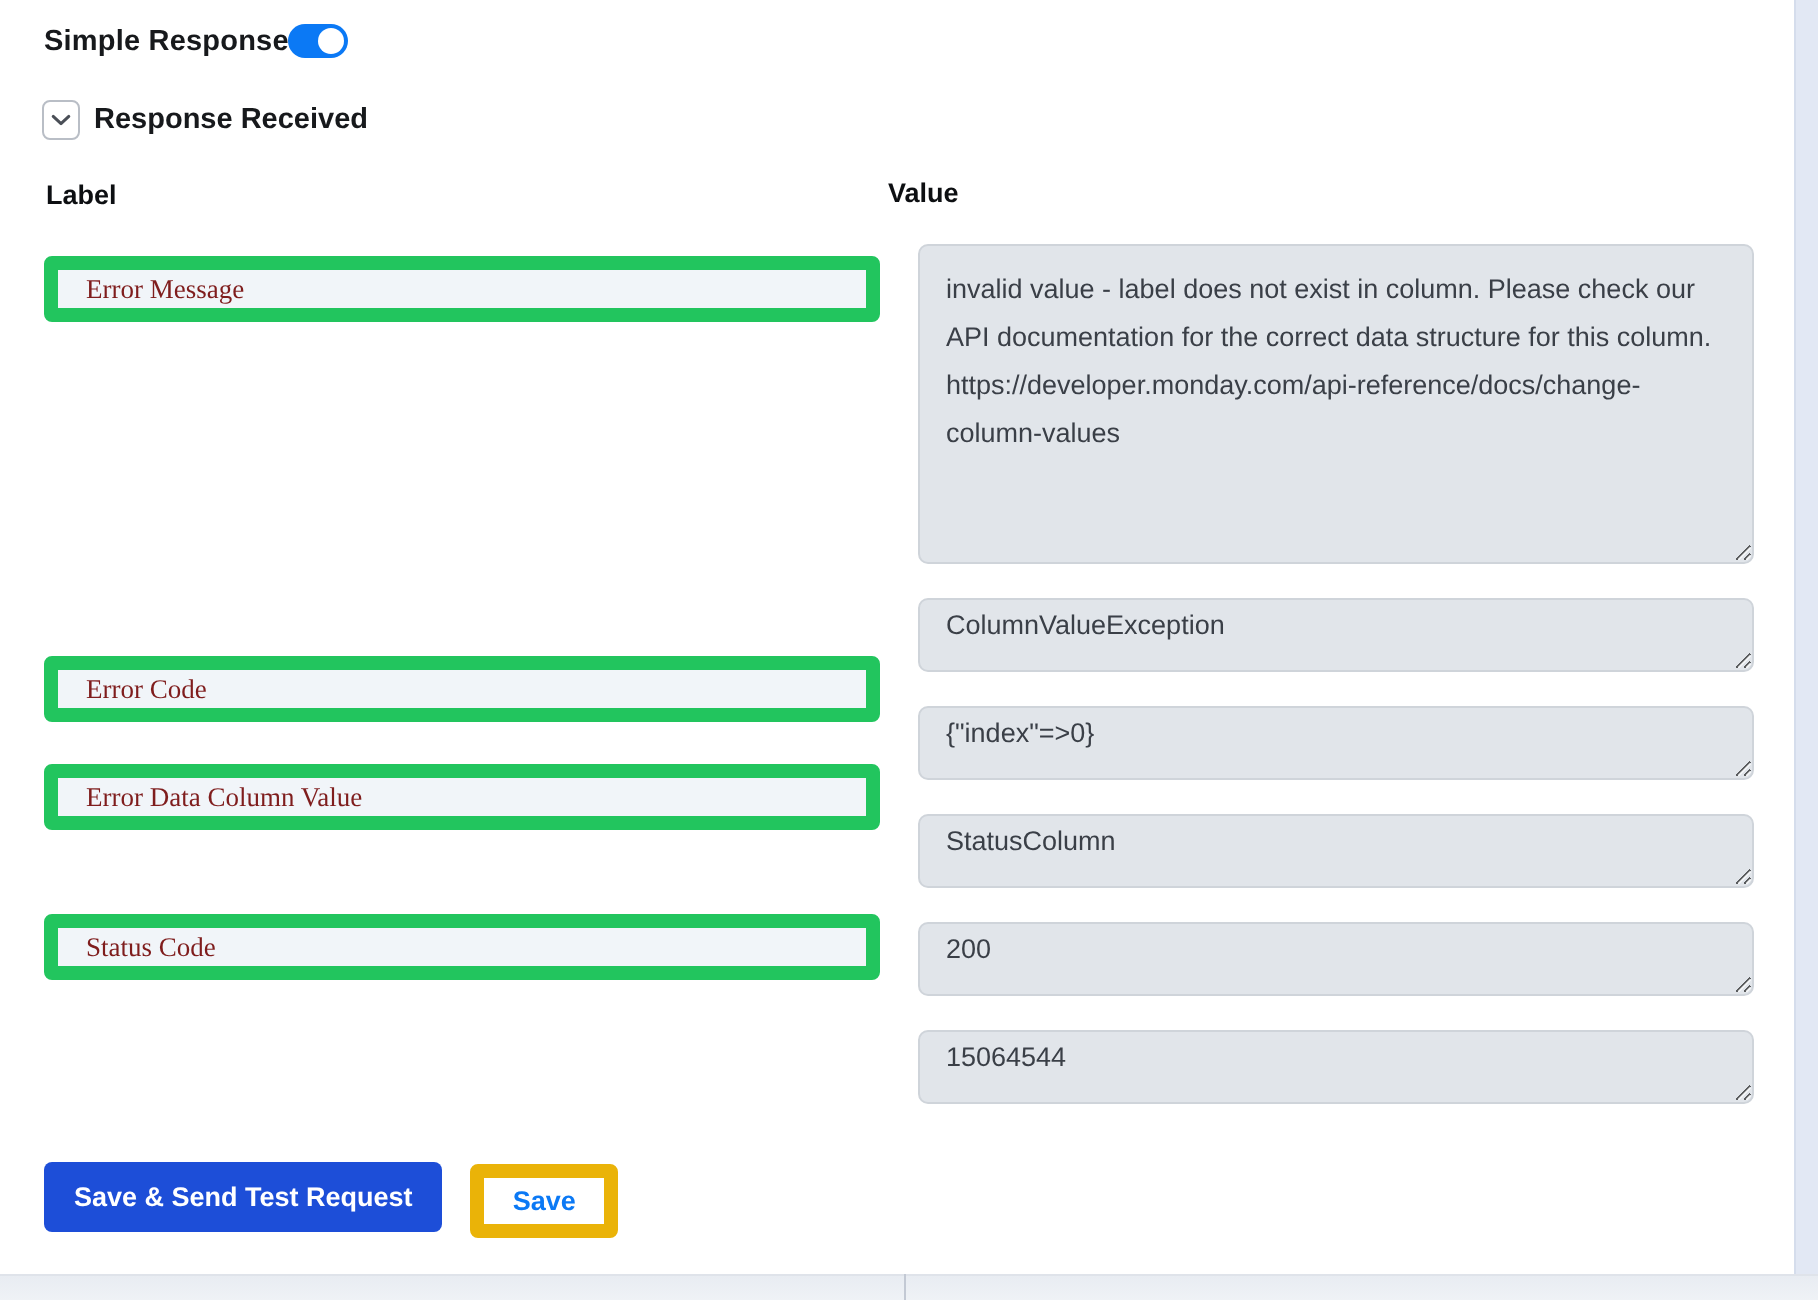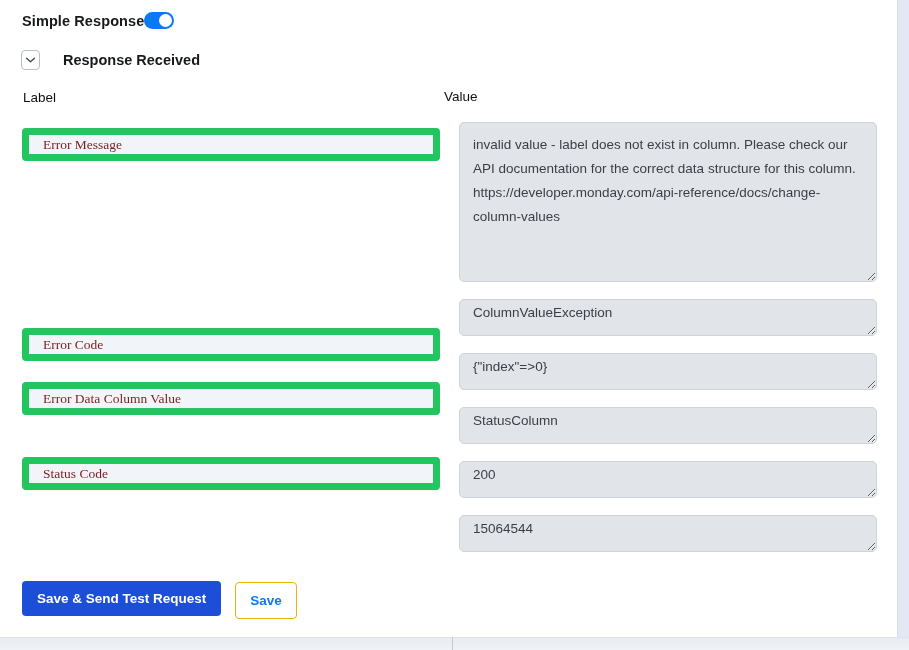--- a/index.html
+++ b/index.html
@@ -70,21 +70,21 @@
     border-radius: 50%;
     background: #ffffff;
   }
 
   
   .section-row {
     position: absolute;
     left: 21px; top: 50px;
     display: flex;
     align-items: center;
-    gap: 23px;
+    gap: 7px;
   }
   .chev-btn {
     width: 19px; height: 20px;
     border: 1px solid #b9bec6;
     border-radius: 4px;
     background: #ffffff;
     display: flex;
     align-items: center;
     justify-content: center;
     cursor: pointer;
@@ -95,21 +95,21 @@
     font-size: 14.5px;
     font-weight: 700;
     color: #17191c;
     white-space: nowrap;
   }
 
   
   .col-head {
     position: absolute;
     font-size: 13.5px;
-    font-weight: 400;
+    font-weight: 700;
     color: #0d0f12;
   }
   .col-head.label-head { left: 23px; top: 90px; }
   .col-head.value-head { left: 444px; top: 89px; }
 
   
   .col-label {
     position: absolute;
     left: 22px; top: 128px;
     width: 418px;
@@ -176,21 +176,21 @@
     font-weight: 700;
     padding: 0 15px;
     cursor: pointer;
     white-space: nowrap;
   }
   .btn-secondary {
     height: 37px;
     margin-top: 1px;
     background: #ffffff;
     color: #0b79f5;
-    border: 1px solid #eab308;
+    border: 7px solid #eab308;
     border-radius: 4px;
     font-family: "Liberation Sans", sans-serif;
     font-size: 13.5px;
     font-weight: 700;
     padding: 0 14px;
     cursor: pointer;
     white-space: nowrap;
   }
 </style>
 </head>

